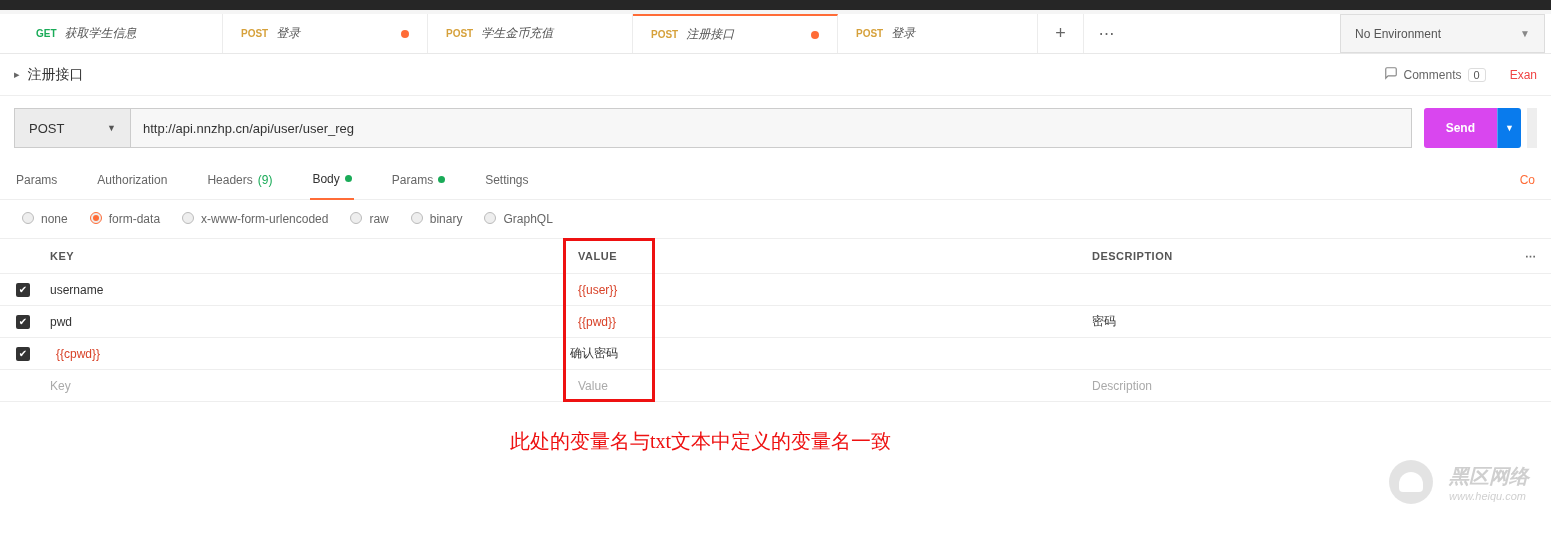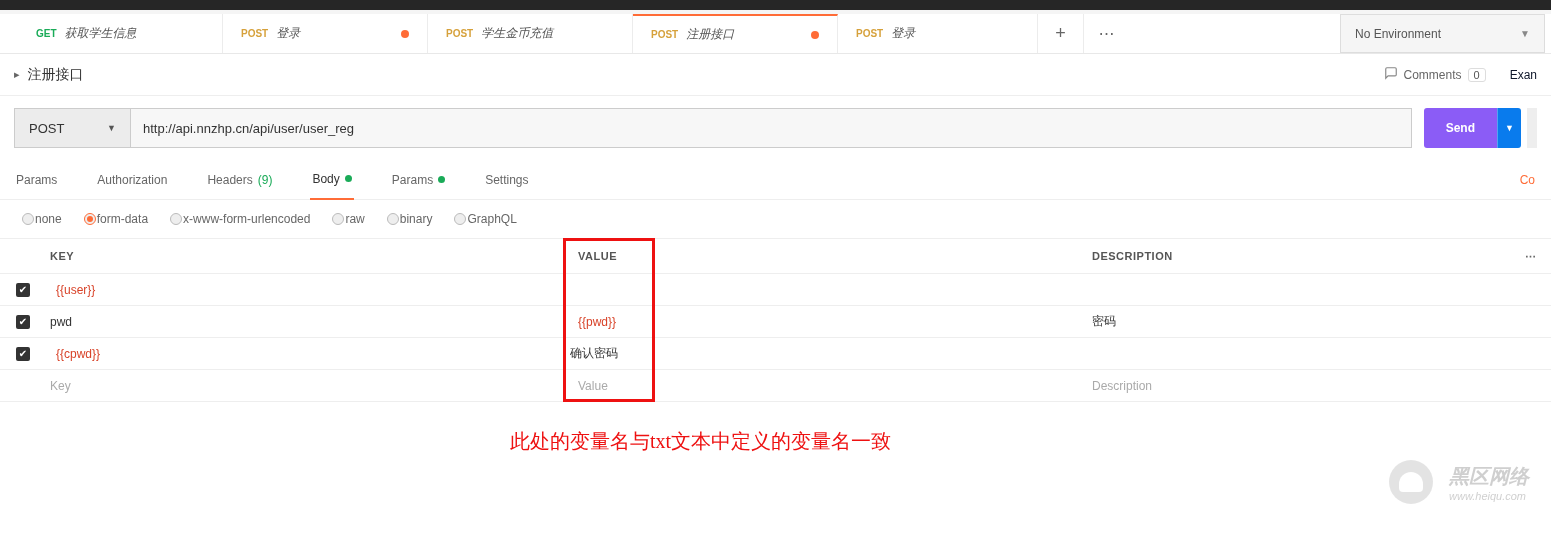--- a/index.html
+++ b/index.html
@@ -19,40 +19,40 @@
 .tab-more { width: 46px; display:flex; align-items:center; justify-content:center; color:#666; font-size: 16px; cursor:pointer; letter-spacing: 1px; }
 .env-box { margin-left: auto; margin-right: 6px; display:flex; align-items:center; padding: 0 14px; background:#f5f5f5; border: 1px solid #ddd; color:#555; min-width: 205px; cursor:pointer; justify-content: space-between; }
 .env-box .caret { font-size: 10px; color:#888; }
 
 .titlebar { display:flex; align-items:center; height: 42px; padding: 0 14px; border-bottom: 1px solid #eee; }
 .titlebar .tri { color:#666; margin-right: 8px; font-size: 11px; }
 .titlebar .title-text { font-size: 14px; color:#333; }
 .titlebar .spacer { flex: 1; }
 .comments-btn { display:flex; align-items:center; gap:6px; color:#666; cursor:pointer; }
 .comments-btn .count-badge { border:1px solid #ddd; border-radius: 3px; padding: 0 5px; font-size: 11px; color:#555; }
-.exam { margin-left: 24px; color:#0f172a;text-align:center; }
+.exam { margin-left: 24px; color:#ef4444;text-align:center; }
 
 .urlbar { display:flex; align-items:stretch; padding: 12px 14px; gap: 0; }
 .method-select { display:flex; align-items:center; justify-content: space-between; padding: 0 14px; width: 116px; background:#ececec; border:1px solid #ccc; border-right:none; color:#333; font-size: 13px; cursor:pointer; }
 .method-select .caret { font-size: 9px; color:#555; }
 .url-input { flex:1; border:1px solid #ccc; background:#f7f7f7; padding: 16px 12px; font-size: 13px; color:#333; height: 40px; display:flex; align-items:center; }
-.send-btn { display:flex; align-items:center; background:#8b5cf6; color:#fff; padding: 0 22px; margin-left: 12px; height:40px; font-weight:600; cursor:pointer; border-radius: 3px 0 0 3px; }
+.send-btn { display:flex; align-items:center; background:#d946ef; color:#fff; padding: 0 22px; margin-left: 12px; height:40px; font-weight:600; cursor:pointer; border-radius: 3px 0 0 3px; }
 .send-caret-btn { display:flex; align-items:center; justify-content:center; background:#097bed; color:#fff; width: 24px; height: 40px; border-left: 1px solid rgba(255,255,255,0.3); border-radius: 0 3px 3px 0; cursor:pointer; font-size: 9px; }
 .save-side { width: 10px; background:#eee; margin-left: 6px; }
 
 .subtabs { display:flex; align-items:center; height: 40px; padding: 0 14px; gap: 36px; border-bottom: 1px solid #eee; }
 .subtab { color:#666; font-size: 12px; cursor:pointer; display:flex; align-items:center; gap:5px; padding: 0 2px; height:40px; }
 .subtab.active { color:#333; border-bottom: 2px solid #ff6c37; }
 .subtab .count { color: #1aab58; }
 .subtab .green-dot { width:7px; height:7px; background:#1aab58; border-radius:50%; display:inline-block; }
 .subtabs .spacer2 { flex: 1; }
 .cookies { color:#ff6c37; }
 
 .body-radios { display:flex; align-items:center; height: 38px; padding: 0 22px; gap: 22px; }
-.radio-opt { display:flex; align-items:center; gap:1px; color:#666; cursor:pointer; }
+.radio-opt { display:flex; gap:7px; color:#666; cursor:pointer; }
 .radio-circle { width:12px; height:12px; border-radius:50%; border:1px solid #bbb; background:#eee; position:relative; }
 .radio-circle.checked { border-color:#ff6c37; }
 .radio-circle.checked::after { content:""; position:absolute; left:2px; top:2px; width:6px; height:6px; background:#ff6c37; border-radius:50%; }
 
 .table-wrap { position: relative; }
 .kv-header { display:flex; align-items:center; height: 36px; border-top:1px solid #eee; border-bottom:1px solid #eee; font-size: 11px; font-weight:700; color:#555; letter-spacing: 0.5px; }
 .col-check { width: 46px; display:flex; justify-content:center; }
 .col-key { flex: 0 0 522px; padding-left: 4px; }
 .col-val { flex: 0 0 520px; padding-left: 10px; }
 .col-desc { flex: 1; padding-left: 4px; }
@@ -201,20 +201,21 @@
     <div class="col-key">KEY</div>
     <div class="col-val">VALUE</div>
     <div class="col-desc">DESCRIPTION</div>
     <div class="col-more">⋯</div>
   </div>
 
   <div class="kv-row">
     <div class="col-check">
         <div class="checkbox">✔</div>
       </div>
+    <div class="col-key key-text">username</div>
     <div class="col-val val-text">{{user}}</div>
     <div class="col-more"></div>
   </div>
   <div class="kv-row">
     <div class="col-check">
         <div class="checkbox">✔</div>
       </div>
     <div class="col-key key-text">pwd</div>
     <div class="col-val val-text">{{pwd}}</div>
     <div class="col-desc desc-text">密码</div>

